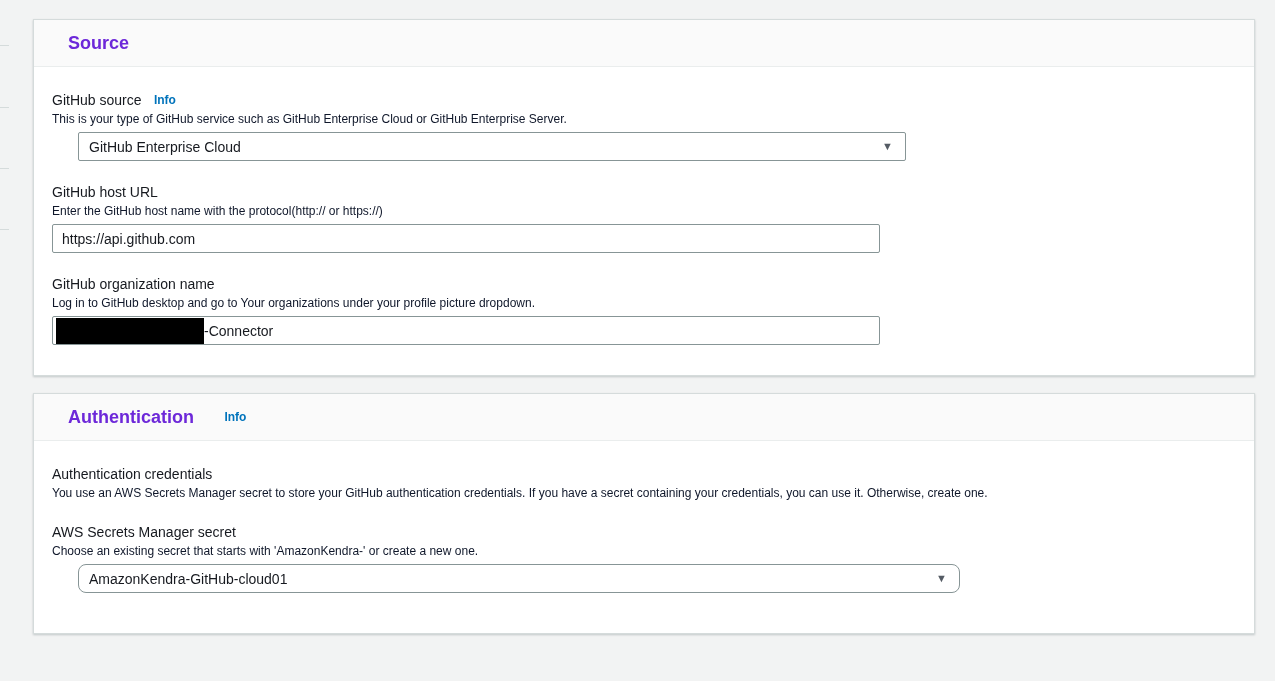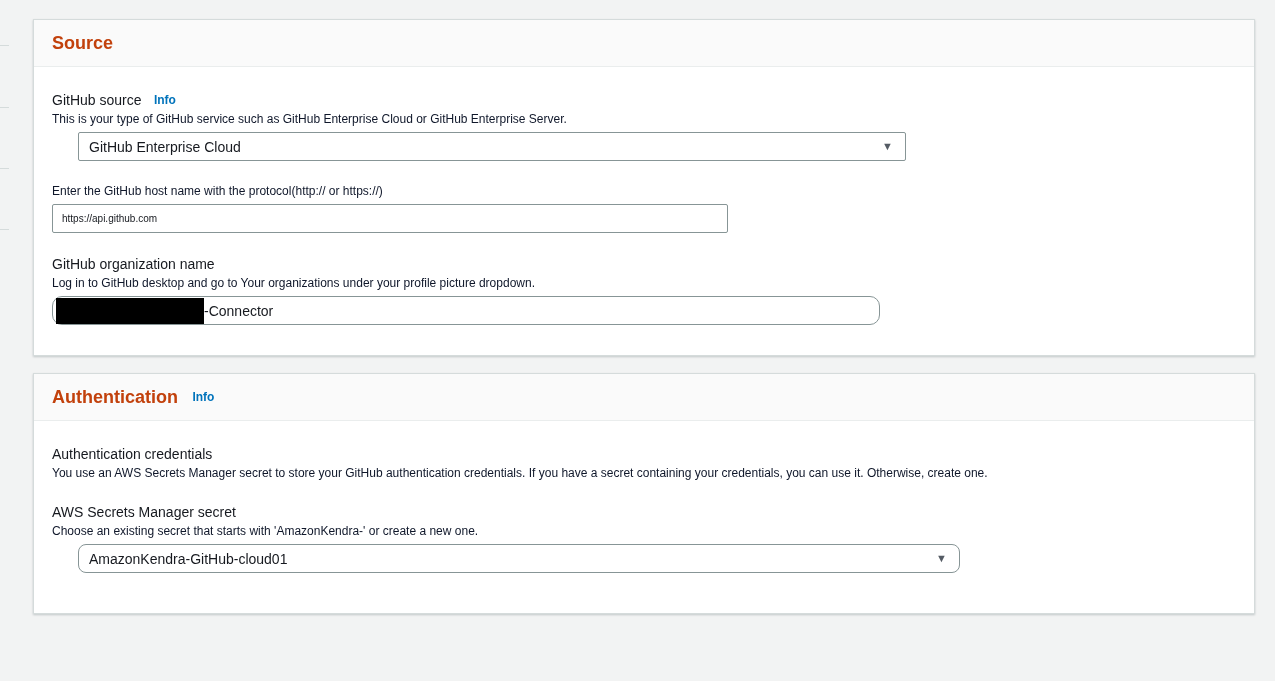--- a/index.html
+++ b/index.html
@@ -35,22 +35,22 @@
     box-shadow: 0 1px 2px rgba(0,28,36,0.2);
   }
   .card-source { margin-top: 19px; }
   .card-auth { margin-top: 17px; }
   .card-header {
     background: #fafafa;
     border-bottom: 1px solid #eaeded;
     padding: 13px 20px 12px 18px;
   }
   .card-title {
-    display: inline; margin: 0;
-    font-size: 18px; font-weight: 700; color: #c2410c;
+    display: inline; margin: 16px;
+    font-size: 18px; font-weight: 700; color: #6d28d9;
   }
   .card-header .info-link { margin-left: 10px; top: -2px; }
   .card-body { padding: 24px 11px 30px 18px; }
   .card-auth .card-body { padding-bottom: 40px; }
   .field-group { }
   .field-group + .field-group { margin-top: 22px; }
   .field-label {
     font-size: 14px; line-height: 18px; color: #16191f; display: inline;
   }
   .field-label-row .info-link { margin-left: 8px; top: -1px; }
@@ -65,31 +65,31 @@
     display: flex; align-items: center; justify-content: space-between;
     padding: 0 12px 0 10px;
     font-size: 14px; color: #16191f;
     cursor: pointer;
     margin-left: 26px;
   }
   .w-standard { width: 828px; }
   .w-wide { width: 882px; border-radius: 8px; }
   .caret { color: #545b64; font-size: 11px; line-height: 1; }
   input.text-input {
-    width: 676px; height: 29px;
+    width: 828px; height: 29px;
     border: 1px solid #879596; border-radius: 2px;
     background: #ffffff;
     padding: 0 9px;
-    font-size: 10px; color: #16191f;
+    font-size: 14px; color: #16191f;
     font-family: "Liberation Sans", sans-serif;
     outline: none;
   }
   .composite-input {
     width: 828px; height: 29px;
-    border: 1px solid #879596; border-radius: 10px;
+    border: 1px solid #879596; border-radius: 2px;
     background: #ffffff;
     display: flex; align-items: center;
     font-size: 14px; color: #16191f;
     cursor: text;
   }
   .redacted-block {
     width: 148px; height: 26px; background: #000000;
     margin-left: 3px; flex: 0 0 auto;
   }
   .composite-input .value-text { font-size: 14px; }
@@ -119,20 +119,23 @@
         <div class="field-desc">This is your type of GitHub service such as GitHub Enterprise Cloud or GitHub Enterprise Server.</div>
         <div class="control">
           <div class="select w-standard">
             <span class="select-value">GitHub Enterprise Cloud</span>
             <span class="caret">▼</span>
           </div>
         </div>
       </div>
 
       <div class="field-group">
+        <div class="field-label-row">
+          <span class="field-label">GitHub host URL</span>
+        </div>
         <div class="field-desc">Enter the GitHub host name with the protocol(http:// or https://)</div>
         <div class="control">
           <input type="text" class="text-input" value="https://api.github.com" style="">
         </div>
       </div>
 
       <div class="field-group">
         <div class="field-label-row">
           <span class="field-label">GitHub organization name</span>
         </div>

